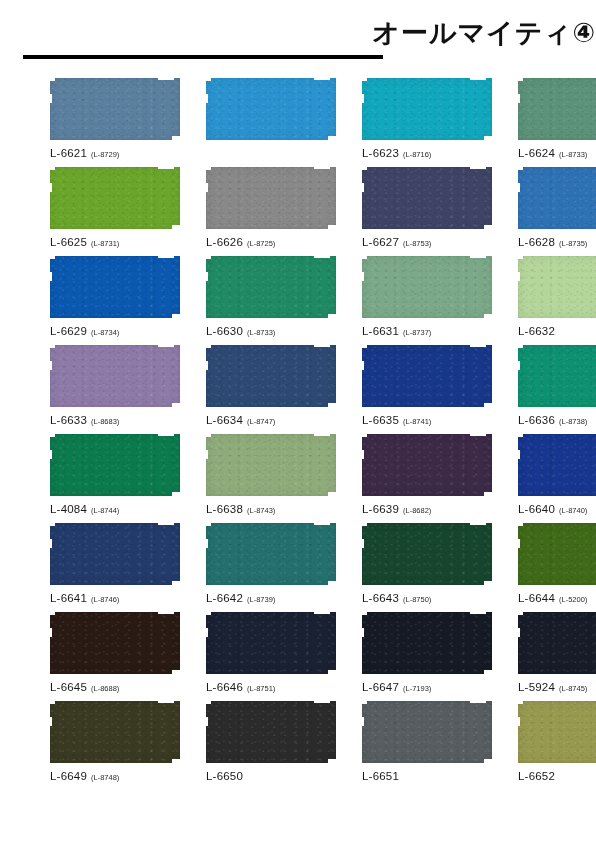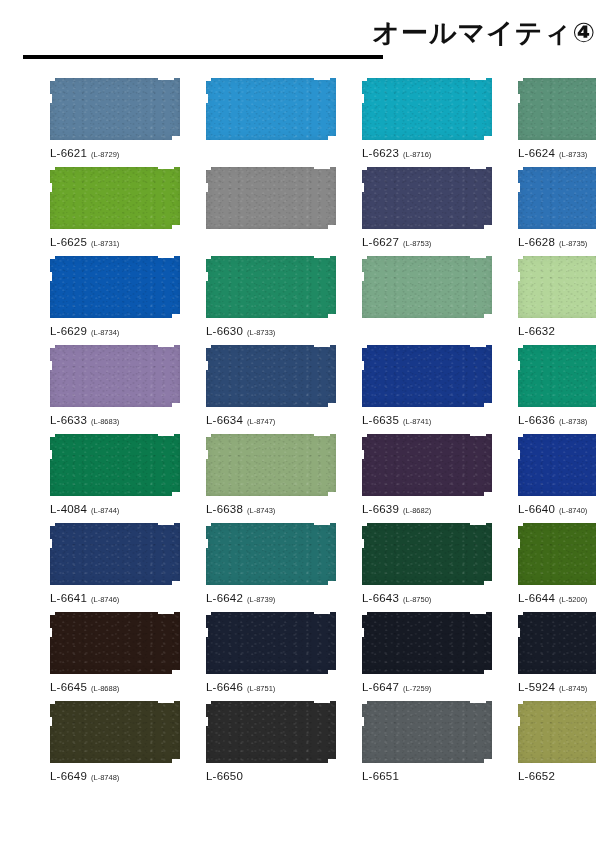--- a/index.html
+++ b/index.html
@@ -187,20 +187,21 @@
         <div class="label"><span class="code">L-6625</span><span class="subcode">(L-8731)</span></div>
       </div>
       <div class="cell">
         <div class="chip-wrap">
           <div class="chip"></div>
           <div class="nick-tl"></div>
           <div class="nick-tr"></div>
           <div class="nick-l"></div>
           <div class="nick-br"></div>
         </div>
+        <div class="label"><span class="code">L-6626</span><span class="subcode">(L-8725)</span></div>
       </div>
       <div class="cell">
         <div class="chip-wrap">
           <div class="chip" style="background-color: rgb(63, 68, 103);"></div>
           <div class="nick-tl"></div>
           <div class="nick-tr"></div>
           <div class="nick-l"></div>
           <div class="nick-br"></div>
         </div>
         <div class="label"><span class="code">L-6627</span><span class="subcode">(L-8753)</span></div>
@@ -236,20 +237,21 @@
         <div class="label"><span class="code">L-6630</span><span class="subcode">(L-8733)</span></div>
       </div>
       <div class="cell">
         <div class="chip-wrap">
           <div class="chip" style="background-color: rgb(122, 168, 136);"></div>
           <div class="nick-tl"></div>
           <div class="nick-tr"></div>
           <div class="nick-l"></div>
           <div class="nick-br"></div>
         </div>
+        <div class="label"><span class="code">L-6631</span><span class="subcode">(L-8737)</span></div>
       </div>
       <div class="cell">
         <div class="chip-wrap">
           <div class="chip" style="background-color: rgb(180, 214, 154);"></div>
           <div class="nick-tl"></div>
           <div class="nick-tr"></div>
           <div class="nick-l"></div>
           <div class="nick-br"></div>
         </div>
         <div class="label"><span class="code">L-6632</span></div>
@@ -395,21 +397,21 @@
         <div class="label"><span class="code">L-6646</span><span class="subcode">(L-8751)</span></div>
       </div>
       <div class="cell">
         <div class="chip-wrap">
           <div class="chip" style="background-color: rgb(22, 26, 36);"></div>
           <div class="nick-tl"></div>
           <div class="nick-tr"></div>
           <div class="nick-l"></div>
           <div class="nick-br"></div>
         </div>
-        <div class="label"><span class="code">L-6647</span><span class="subcode">(L-7259)</span></div>
+        <div class="label"><span class="code">L-6647</span><span class="subcode">(L-7193)</span></div>
       </div>
       <div class="cell">
         <div class="chip-wrap">
           <div class="chip" style="background-color: rgb(23, 28, 40);"></div>
           <div class="nick-tl"></div>
           <div class="nick-tr"></div>
           <div class="nick-l"></div>
           <div class="nick-br"></div>
         </div>
         <div class="label"><span class="code">L-5924</span><span class="subcode">(L-8745)</span></div>

